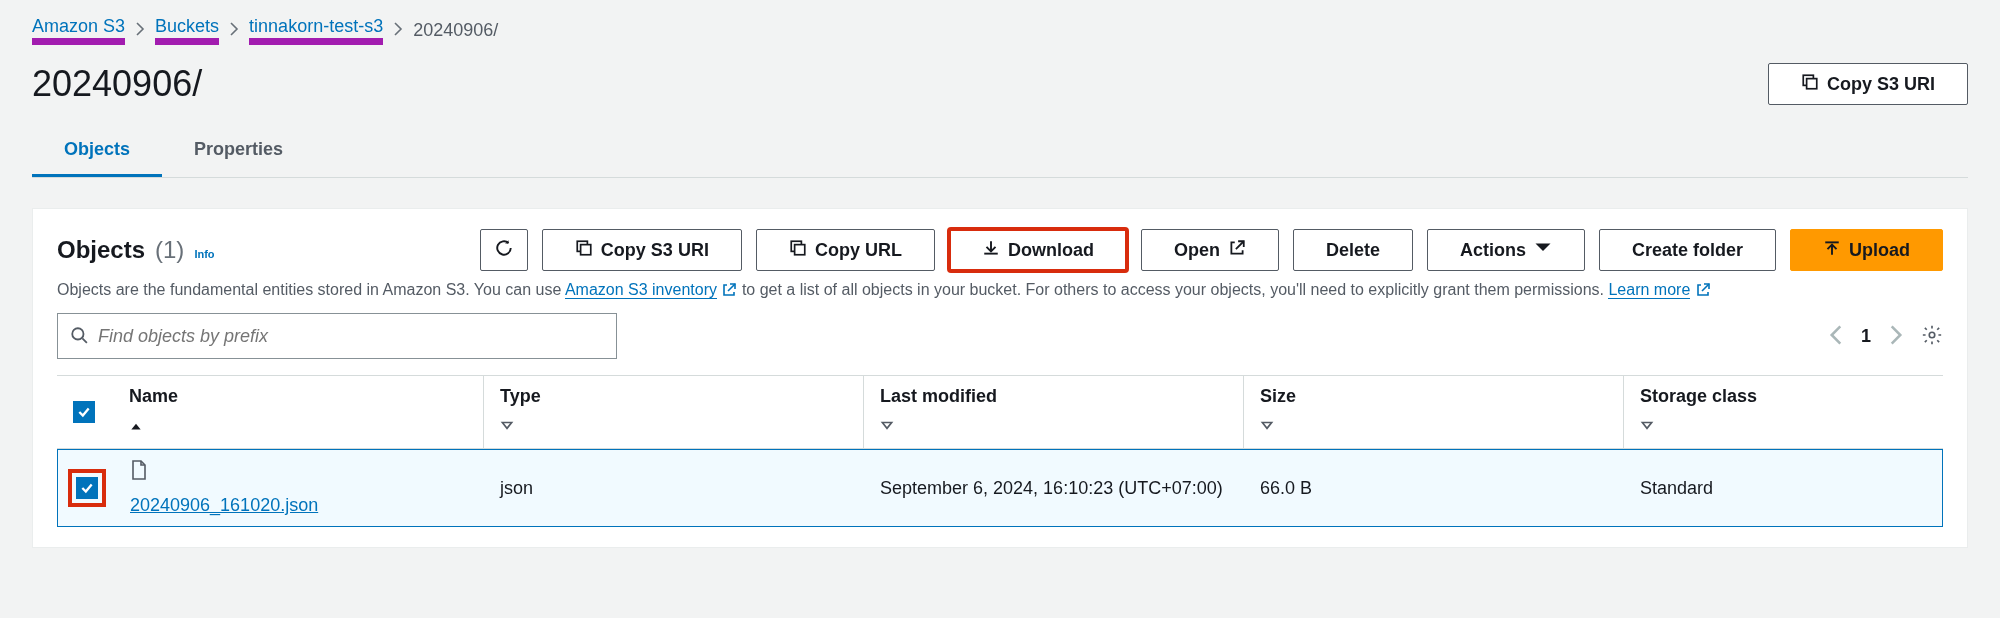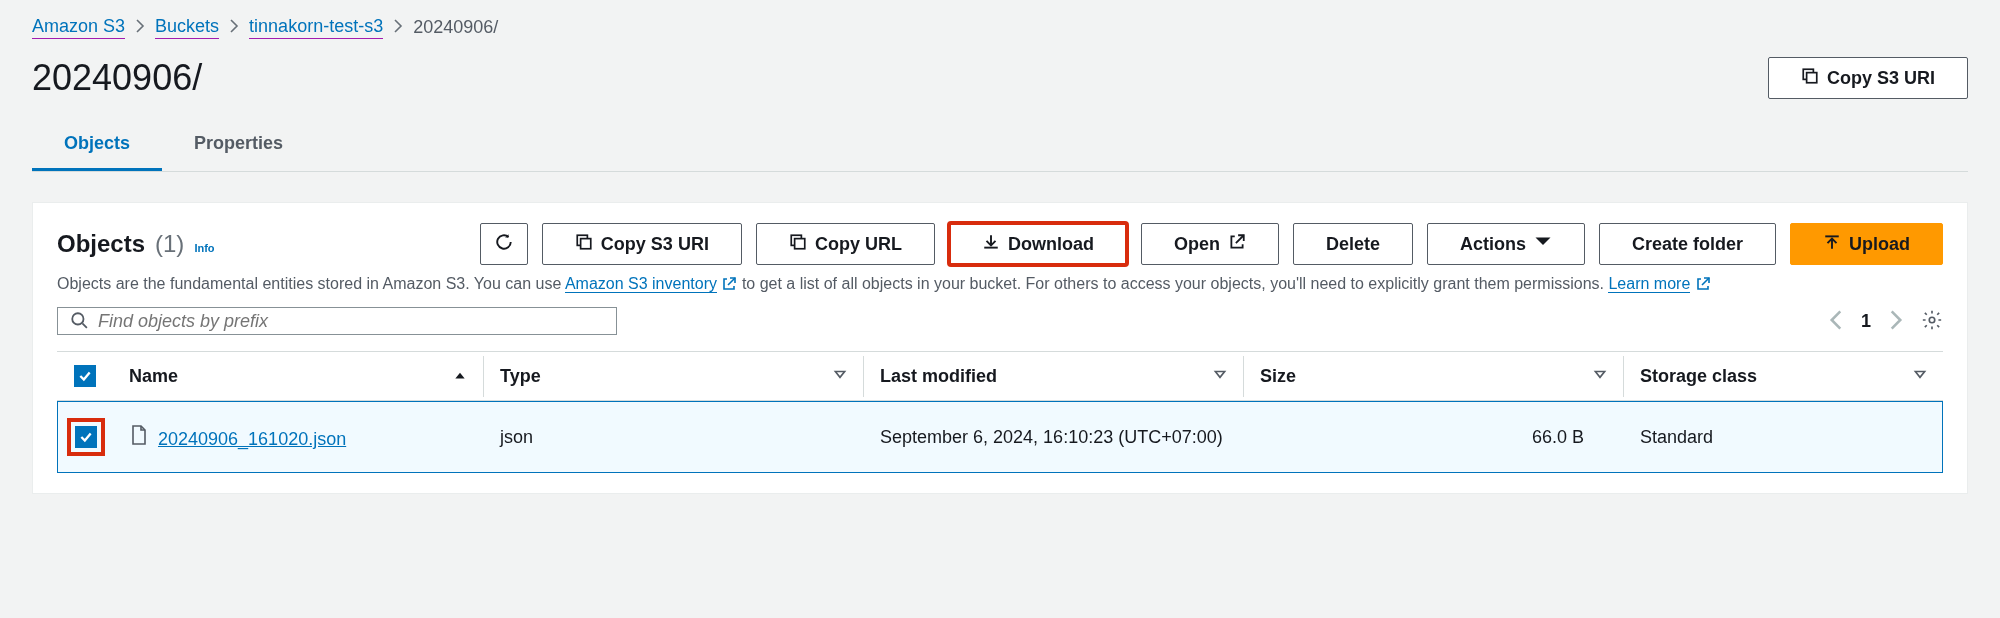--- a/index.html
+++ b/index.html
@@ -7,21 +7,21 @@
     font-family: "Amazon Ember", "Helvetica Neue", Arial, sans-serif;
     background: #f2f3f3;
     color: #16191f;
     font-size: 14px;
     width: 2000px;
   }
   .page { padding: 0 32px 24px 32px; }
 
   
   .breadcrumb { padding: 16px 0 10px 0; display: flex; align-items: center; gap: 10px; font-size: 18px; }
-  .breadcrumb a { color: #0073bb; text-decoration: none; border-bottom: 1px solid #a21caf; padding-bottom: 1px; }
+  .breadcrumb a { color: #0073bb; text-decoration: none; border-bottom: 7px solid #a21caf; padding-bottom: 1px; }
   .breadcrumb .sep { color: #687078; }
   .breadcrumb .sep svg { width: 10px; height: 14px; }
   .breadcrumb .current { color: #545b64; }
 
   
   .page-header { display: flex; align-items: center; justify-content: space-between; padding: 8px 0 20px 0; }
   .page-title { font-size: 36px; font-weight: 400; }
   .btn {
     display: inline-flex; align-items: center; gap: 8px;
     background: #fff; border: 1px solid #545b64; color: #16191f;
@@ -51,36 +51,36 @@
   .highlight-ring { outline: 4px solid #d82c0d; outline-offset: -2px; align-items: center; }
 
   
   .panel-desc { margin-top: 10px; font-size: 16px; color: #545b64; }
   .panel-desc a { color: #0073bb; text-decoration: none; border-bottom: 1px solid #0073bb; }
   .panel-desc .ext-icon { display: inline-flex; vertical-align: text-bottom; }
   .panel-desc .ext-icon svg { width: 16px; height: 16px; color: #0073bb; }
 
   
   .search-row { display: flex; align-items: center; justify-content: space-between; margin-top: 14px; }
-  .search-box { display: flex; align-items: center; border: 1px solid #879196; width: 560px; height: 28px; padding: 0 12px; }
+  .search-box { display: flex; align-items: center; border: 1px solid #879196; width: 560px; height: 46px; padding: 0 12px; }
   .search-box svg { width: 18px; height: 18px; color: #545b64; }
   .search-box input { border: none; outline: none; flex: 1; margin-left: 10px; font-size: 18px; font-style: italic; color: #687078; background: transparent; }
   .pager { display: flex; align-items: center; gap: 18px; }
   .pager .pg-btn { color: #aab7b8; cursor: default; }
   .pager .pg-btn svg { width: 14px; height: 20px; }
   .pager .pg-num { font-size: 18px; font-weight: 700; }
   .pager .gear { color: #545b64; cursor: pointer; }
   .pager .gear svg { width: 22px; height: 22px; }
 
   
   .tbl { margin-top: 16px; }
   .tbl-head, .tbl-row { display: flex; align-items: center; }
   .tbl-head { border-top: 1px solid #d5dbdb; border-bottom: 1px solid #d5dbdb; min-height: 50px; }
   .tbl-row { min-height: 72px; border: 1px solid #0073bb; background: #f1faff; }
-  .col { padding: 10px 16px; display: flex; align-items: flex-end; gap: 10px; font-size: 18px; }
+  .col { padding: 10px 16px; display: flex; align-items: flex-start; gap: 10px; font-size: 18px; flex-direction: column; }
   .col-check { width: 56px; justify-content: center; }
   .col-name { flex: 0 0 370px; }
   .col-type { flex: 0 0 380px; }
   .col-modified { flex: 0 0 380px; }
   .col-size { flex: 0 0 380px; }
   .col-storage { flex: 1; }
   .tbl-head .col { font-weight: 700; color: #16191f; justify-content: space-between; border-left: 1px solid #d5dbdb; }
   .tbl-head .col.col-check { border-left: none; justify-content: center; }
   .tbl-head .col.col-name { border-left: none; }
   .th-inner { display: flex; align-items: center; gap: 10px; }

